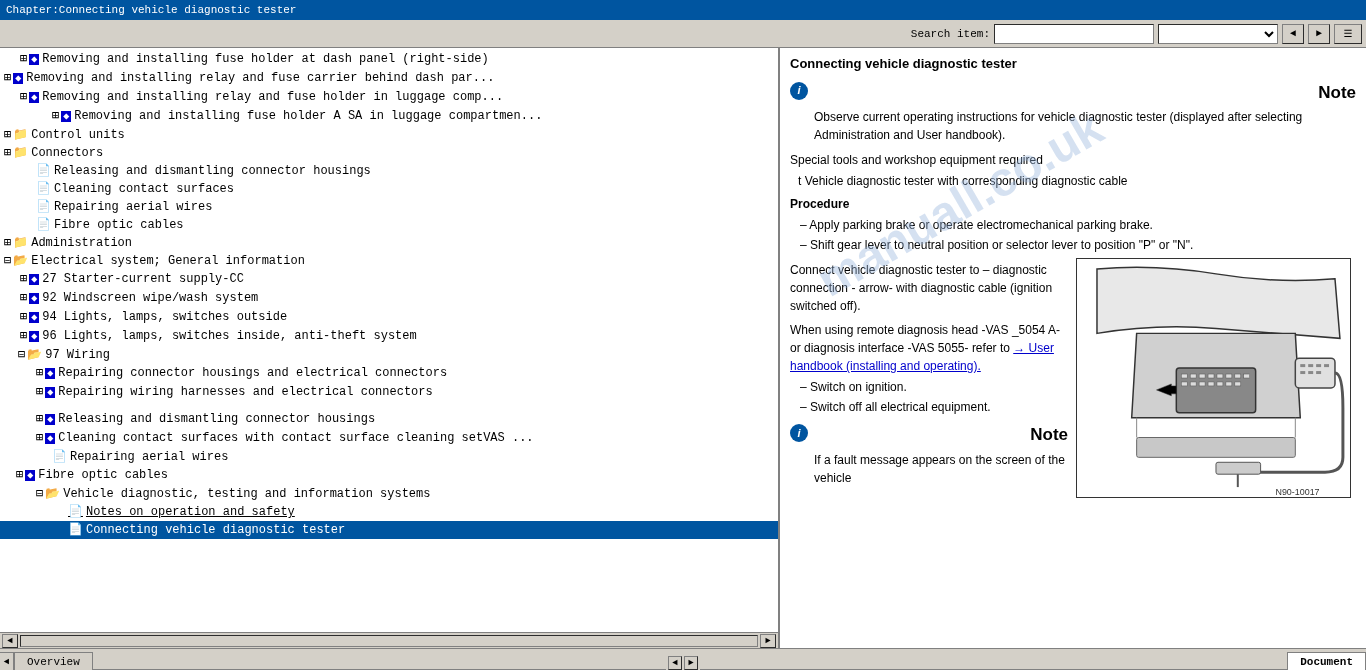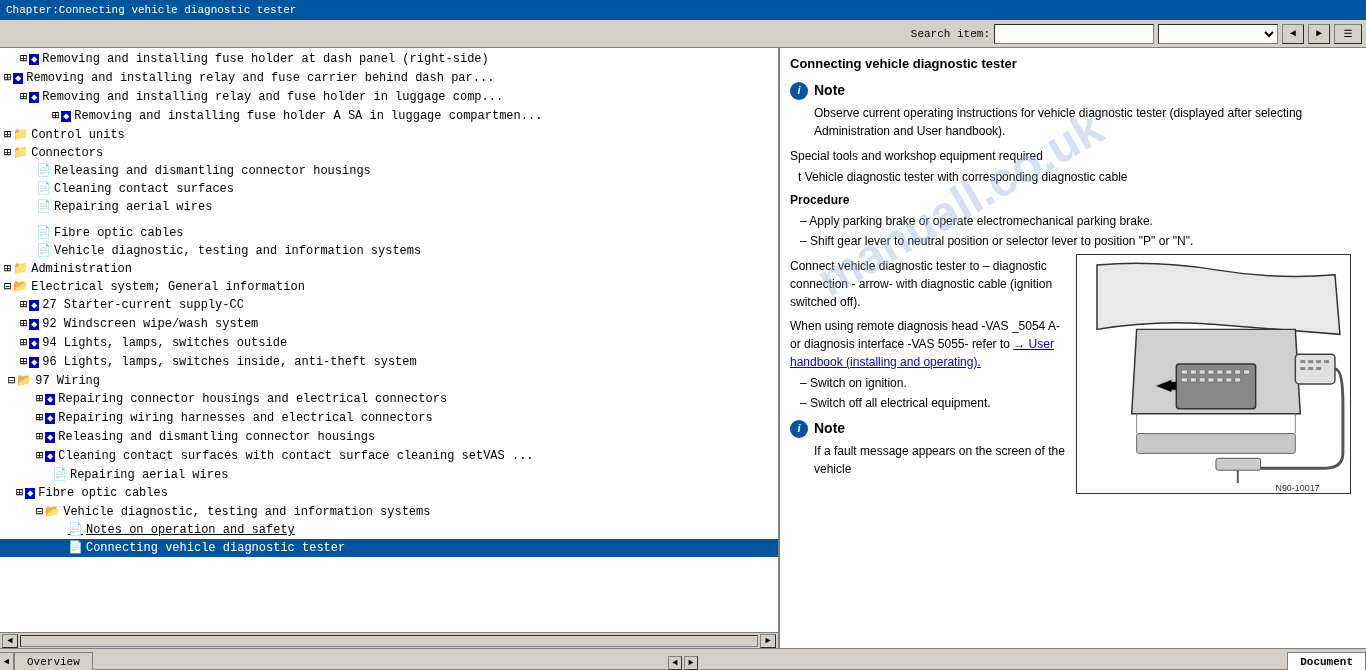--- a/index.html
+++ b/index.html
@@ -118,21 +118,21 @@
       height: 18px;
       display: flex;
       align-items: center;
       justify-content: center;
       font-style: italic;
       font-size: 11px;
       font-weight: bold;
       flex-shrink: 0;
       margin-top: 2px;
     }
-    .note-label { font-weight: bold; font-size: 14px; }
+    .note-label { font-weight: bold; font-size: 17px; text-align: right; }
 
     .doc-text { margin: 3px 0; font-size: 12px; }
     .doc-section { font-weight: bold; margin: 5px 0 3px 0; }
 
     .bullet-item { margin: 2px 0 2px 10px; }
 
     .two-col {
       display: flex;
       gap: 8px;
       margin: 4px 0;
@@ -225,32 +225,31 @@
 
     <div class="tree-item" style="padding-left: 20px;"><span style="margin-right:2px;">⊞</span><span style="background:#0000cc;color:white;padding:0 2px;margin-right:3px;font-size:10px;">◆</span><span>Removing and installing fuse holder at dash panel (right-side)</span></div>
         <div class="tree-item" style="padding-left: 4px;"><span style="margin-right:2px;">⊞</span><span style="background:#0000cc;color:white;padding:0 2px;margin-right:3px;font-size:10px;">◆</span><span>Removing and installing relay and fuse carrier behind dash par...</span></div>
         <div class="tree-item" style="padding-left: 20px;"><span style="margin-right:2px;">⊞</span><span style="background:#0000cc;color:white;padding:0 2px;margin-right:3px;font-size:10px;">◆</span><span>Removing and installing relay and fuse holder in luggage comp...</span></div>
         <div class="tree-item" style="padding-left: 20px; margin-left: 32px;"><span style="margin-right:2px;">⊞</span><span style="background:#0000cc;color:white;padding:0 2px;margin-right:3px;font-size:10px;">◆</span><span>Removing and installing fuse holder A SA in luggage compartmen...</span></div>
         <div class="tree-item" style="padding-left: 4px;"><span style="margin-right:2px;">⊞</span><span style="color:#0000cc;margin-right:3px;">📁</span><span>Control units</span></div>
         <div class="tree-item" style="padding-left: 4px;"><span style="margin-right:2px;">⊞</span><span style="color:#0000cc;margin-right:3px;">📁</span><span>Connectors</span></div>
         <div class="tree-item" style="padding-left: 20px;"><span style="margin-right:16px;"></span><span style="color:#444;margin-right:3px;">📄</span><span>Releasing and dismantling connector housings</span></div>
         <div class="tree-item" style="padding-left: 20px;"><span style="margin-right:16px;"></span><span style="color:#444;margin-right:3px;">📄</span><span>Cleaning contact surfaces</span></div>
         <div class="tree-item" style="padding-left: 20px;"><span style="margin-right:16px;"></span><span style="color:#444;margin-right:3px;">📄</span><span>Repairing aerial wires</span></div>
-        <div class="tree-item" style="padding-left: 20px; margin-top: 8px;"><span style="margin-right:16px;"></span><span style="color:#444;margin-right:3px;">📄</span><span>Fibre optic cables</span></div>
-        <div class="tree-item" style="padding-left: 20px;"><span style="margin-right:16px;"></span><span style="color:#444;margin-right:3px;">📄</span><span>Vehicle diagnostic, testing and information systems</span></div>
+        <div class="tree-item" style="padding-left: 20px;"><span style="margin-right:16px;"></span><span style="color:#444;margin-right:3px;">📄</span><span>Fibre optic cables</span></div>
         <div class="tree-item" style="padding-left: 4px;"><span style="margin-right:2px;">⊞</span><span style="color:#0000cc;margin-right:3px;">📁</span><span>Administration</span></div>
         <div class="tree-item" style="padding-left: 4px;"><span style="margin-right:2px;">⊟</span><span style="color:#0000cc;margin-right:3px;">📂</span><span>Electrical system; General information</span></div>
         <div class="tree-item" style="padding-left: 20px;"><span style="margin-right:2px;">⊞</span><span style="background:#0000cc;color:white;padding:0 2px;margin-right:3px;font-size:10px;">◆</span><span>27 Starter-current supply-CC</span></div>
         <div class="tree-item" style="padding-left: 20px;"><span style="margin-right:2px;">⊞</span><span style="background:#0000cc;color:white;padding:0 2px;margin-right:3px;font-size:10px;">◆</span><span>92 Windscreen wipe/wash system</span></div>
         <div class="tree-item" style="padding-left: 20px;"><span style="margin-right:2px;">⊞</span><span style="background:#0000cc;color:white;padding:0 2px;margin-right:3px;font-size:10px;">◆</span><span>94 Lights, lamps, switches outside</span></div>
         <div class="tree-item" style="padding-left: 20px;"><span style="margin-right:2px;">⊞</span><span style="background:#0000cc;color:white;padding:0 2px;margin-right:3px;font-size:10px;">◆</span><span>96 Lights, lamps, switches inside, anti-theft system</span></div>
-        <div class="tree-item" style="padding-left: 8px;"><span style="margin-right:2px;">⊟</span><span style="color:#0000cc;margin-right:3px;">📂</span><span>97 Wiring</span></div>
+        <div class="tree-item" style="padding-left: 18px;"><span style="margin-right:2px;">⊟</span><span style="color:#0000cc;margin-right:3px;">📂</span><span>97 Wiring</span></div>
         <div class="tree-item" style="padding-left: 36px;"><span style="margin-right:2px;">⊞</span><span style="background:#0000cc;color:white;padding:0 2px;margin-right:3px;font-size:10px;">◆</span><span>Repairing connector housings and electrical connectors</span></div>
         <div class="tree-item" style="padding-left: 36px;"><span style="margin-right:2px;">⊞</span><span style="background:#0000cc;color:white;padding:0 2px;margin-right:3px;font-size:10px;">◆</span><span>Repairing wiring harnesses and electrical connectors</span></div>
-        <div class="tree-item" style="padding-left: 36px;"><span style="margin-right:2px;">⊞</span><span style="background:#0000cc;color:white;padding:0 2px;margin-right:3px;font-size:10px;">◆</span><span>Releasing and dismantling connector housings</span></div>
+        <div class="tree-item" style="padding-left: 36px; margin-top: 8px;"><span style="margin-right:2px;">⊞</span><span style="background:#0000cc;color:white;padding:0 2px;margin-right:3px;font-size:10px;">◆</span><span>Releasing and dismantling connector housings</span></div>
         <div class="tree-item" style="padding-left: 36px;"><span style="margin-right:2px;">⊞</span><span style="background:#0000cc;color:white;padding:0 2px;margin-right:3px;font-size:10px;">◆</span><span>Cleaning contact surfaces with contact surface cleaning setVAS ...</span></div>
         <div class="tree-item" style="padding-left: 36px;"><span style="margin-right:16px;"></span><span style="color:#444;margin-right:3px;">📄</span><span>Repairing aerial wires</span></div>
         <div class="tree-item" style="padding-left: 16px;"><span style="margin-right:2px;">⊞</span><span style="background:#0000cc;color:white;padding:0 2px;margin-right:3px;font-size:10px;">◆</span><span>Fibre optic cables</span></div>
         <div class="tree-item" style="padding-left: 36px;"><span style="margin-right:2px;">⊟</span><span style="color:#0000cc;margin-right:3px;">📂</span><span>Vehicle diagnostic, testing and information systems</span></div>
         <div class="tree-item" style="padding-left: 52px; text-decoration: underline;"><span style="margin-right:16px;"></span><span style="color:#444;margin-right:3px;">📄</span><span>Notes on operation and safety</span></div>
         <div class="tree-item selected" style="padding-left: 52px;"><span style="margin-right:16px;"></span><span style="color:#444;margin-right:3px;">📄</span><span>Connecting vehicle diagnostic tester</span></div>
       </div>
 
     <div style="height:16px; background:#d4d0c8; border-top:1px solid #808080; display:flex; align-items:center; padding:0 2px;">
       <div style="width:16px; height:14px; background:#d4d0c8; border:1px outset #808080; cursor:pointer; display:flex; align-items:center; justify-content:center; font-size:9px;">◄</div>

